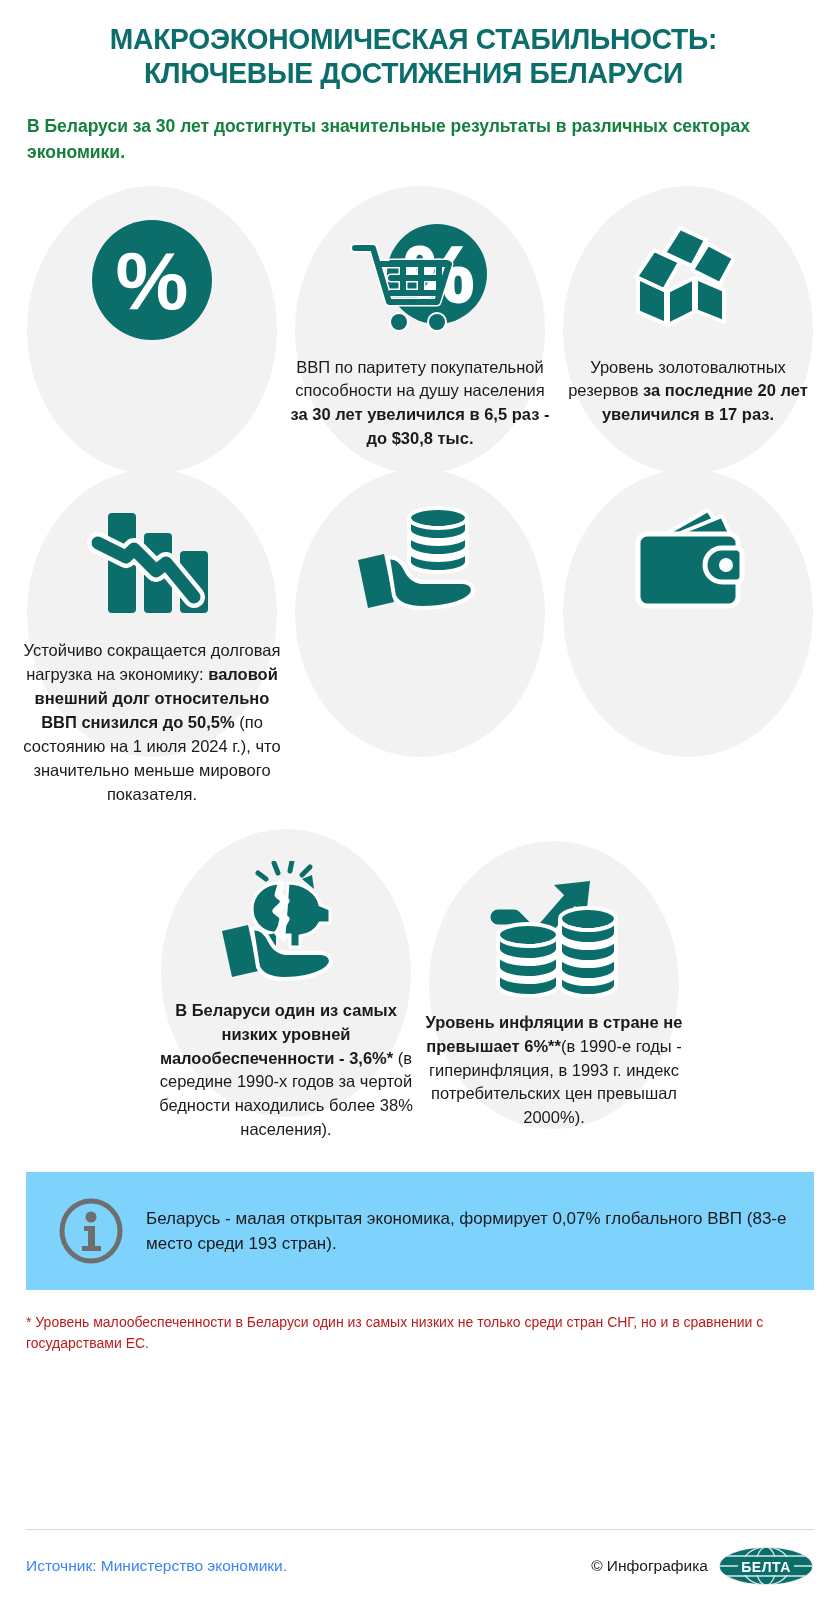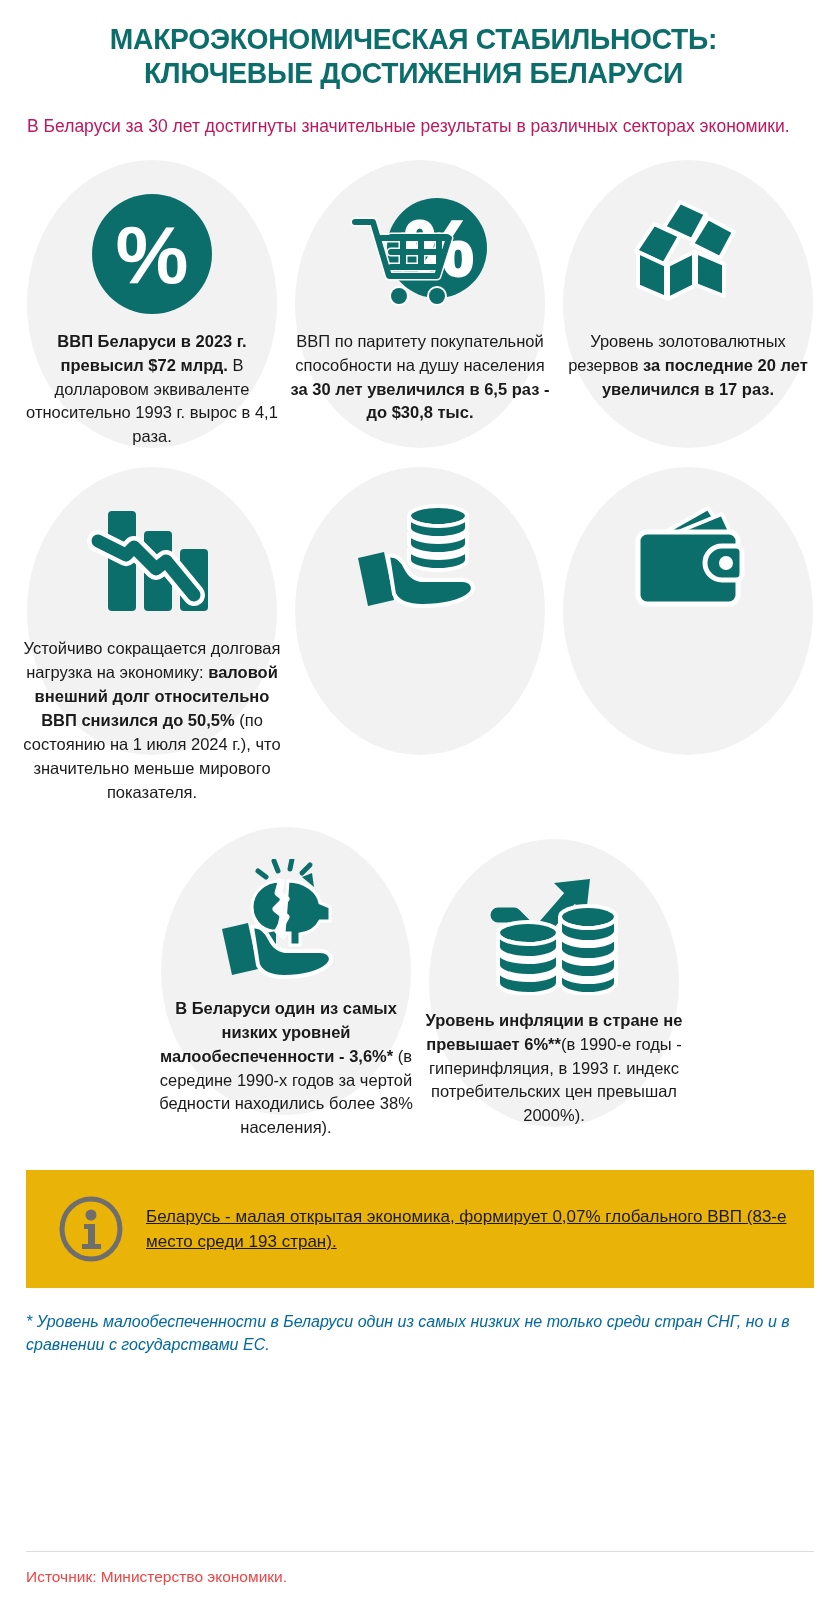--- a/index.html
+++ b/index.html
@@ -35,23 +35,24 @@
     letter-spacing: -0.3px;
     text-transform: uppercase;
     transform: scaleX(0.94);
     transform-origin: center top;
   }
 
   .intro {
     margin-top: 24px;
     font-size: 17.5px;
     line-height: 1.48;
-    color: #be185d;
+    color: #15803d;
     text-align: left;
     padding-left: 1px;
+    font-weight: bold;
   }
 
   
   .grid {
     margin-top: 20px;
     padding: 0 18px;
   }
 
   .row {
     display: flex;
@@ -104,26 +105,25 @@
 
   .card-text b { font-weight: bold; }
 
   
   .row-1 { margin-bottom: 18px; }
   .row-2wide { margin-top: 22px; align-items: center; }
 
   
   .infobox {
     margin: 30px 26px 0 26px;
-    background: #eab308;
+    background: #7dd3fc;
     display: flex;
     align-items: center;
     padding: 26px 24px;
     min-height: 112px;
-    text-decoration: underline;
   }
 
   .info-icon {
     flex: 0 0 auto;
     width: 66px;
     height: 66px;
     margin-right: 22px;
     margin-left: 8px;
   }
 
@@ -132,43 +132,42 @@
     line-height: 1.5;
     color: #1a1a1a;
   }
 
   
   .footnotes {
     margin: 22px 26px 0 26px;
   }
 
   .footnote {
-    font-style: italic;
-    font-size: 16px;
+    font-size: 14px;
     line-height: 1.45;
-    color: #0369a1;
+    color: #b91c1c;
     margin-bottom: 12px;
   }
 
   
   .footer {
     position: absolute;
     left: 26px;
     right: 26px;
     bottom: 22px;
     border-top: 1px solid #dcdcdc;
     padding-top: 16px;
     display: flex;
     align-items: center;
     justify-content: space-between;
   }
 
   .source {
     font-size: 15.5px;
-    color: #ef4444;
+    color: #3b82f6;
   }
 
   .credit-wrap {
     display: flex;
     align-items: center;
     gap: 10px;
   }
 
   .credit {
     font-size: 15.5px;
@@ -196,23 +195,20 @@
 
     <div class="row row-3 row-1">
 
       <div class="card">
         <div class="blob"></div>
         <div class="icon-wrap">
           <svg width="126" height="126" viewBox="0 0 126 126">
             <circle cx="63" cy="63" r="60" fill="#0B6E6B"></circle>
             <text x="63" y="63" font-family="Liberation Sans, sans-serif" font-size="82" font-weight="bold" fill="#ffffff" text-anchor="middle" dominant-baseline="central">%</text>
           </svg>
-        </div>
-        <div class="card-text">
-          <b>ВВП Беларуси в 2023 г. превысил $72 млрд. </b><span>В долларовом эквиваленте относительно 1993 г. вырос в 4,1 раза.</span>
         </div>
       </div>
 
       <div class="card">
         <div class="blob"></div>
         <div class="icon-wrap">
           <svg width="150" height="132" viewBox="0 0 150 132">
             <circle cx="92" cy="60" r="50" fill="#0B6E6B"></circle>
 
             <text x="94" y="60" font-family="Liberation Sans, sans-serif" font-size="78" font-weight="bold" fill="#ffffff" text-anchor="middle" dominant-baseline="central" stroke="#ffffff" stroke-width="3">%</text>
@@ -404,15 +400,33 @@
     </div>
     <div class="info-text">Беларусь - малая открытая экономика, формирует 0,07% глобального ВВП (83-е место среди 193 стран).</div>
   </div>
 
   <div class="footnotes">
     <div class="footnote">* Уровень малообеспеченности в Беларуси один из самых низких не только среди стран СНГ, но и в сравнении с государствами ЕС.</div>
   </div>
 
   <div class="footer">
     <div class="source">Источник: Министерство экономики.</div>
+    <div class="credit-wrap">
+      <div class="credit">© Инфографика</div>
+      <div class="belta-logo">
+        <svg width="96" height="40" viewBox="0 0 96 40">
+          <ellipse cx="48" cy="20" rx="47" ry="19" fill="#0B6E6B"></ellipse>
+          <g fill="none" stroke="#ffffff" stroke-width="1.3" opacity="0.85">
+            <ellipse cx="48" cy="20" rx="47" ry="19"></ellipse>
+            <ellipse cx="48" cy="20" rx="24" ry="19"></ellipse>
+            <ellipse cx="48" cy="20" rx="10" ry="19"></ellipse>
+            <line x1="1" y1="20" x2="95" y2="20"></line>
+            <path d="M7 10 H89"></path>
+            <path d="M7 30 H89"></path>
+          </g>
+          <rect x="20" y="11" width="56" height="18" fill="#0B6E6B"></rect>
+          <text x="48" y="21" font-family="Liberation Sans, sans-serif" font-size="14" font-weight="bold" fill="#ffffff" text-anchor="middle" dominant-baseline="central" letter-spacing="0.5">БЕЛТА</text>
+        </svg>
+      </div>
+    </div>
   </div>
 
 </div>
 
 </body></html>

